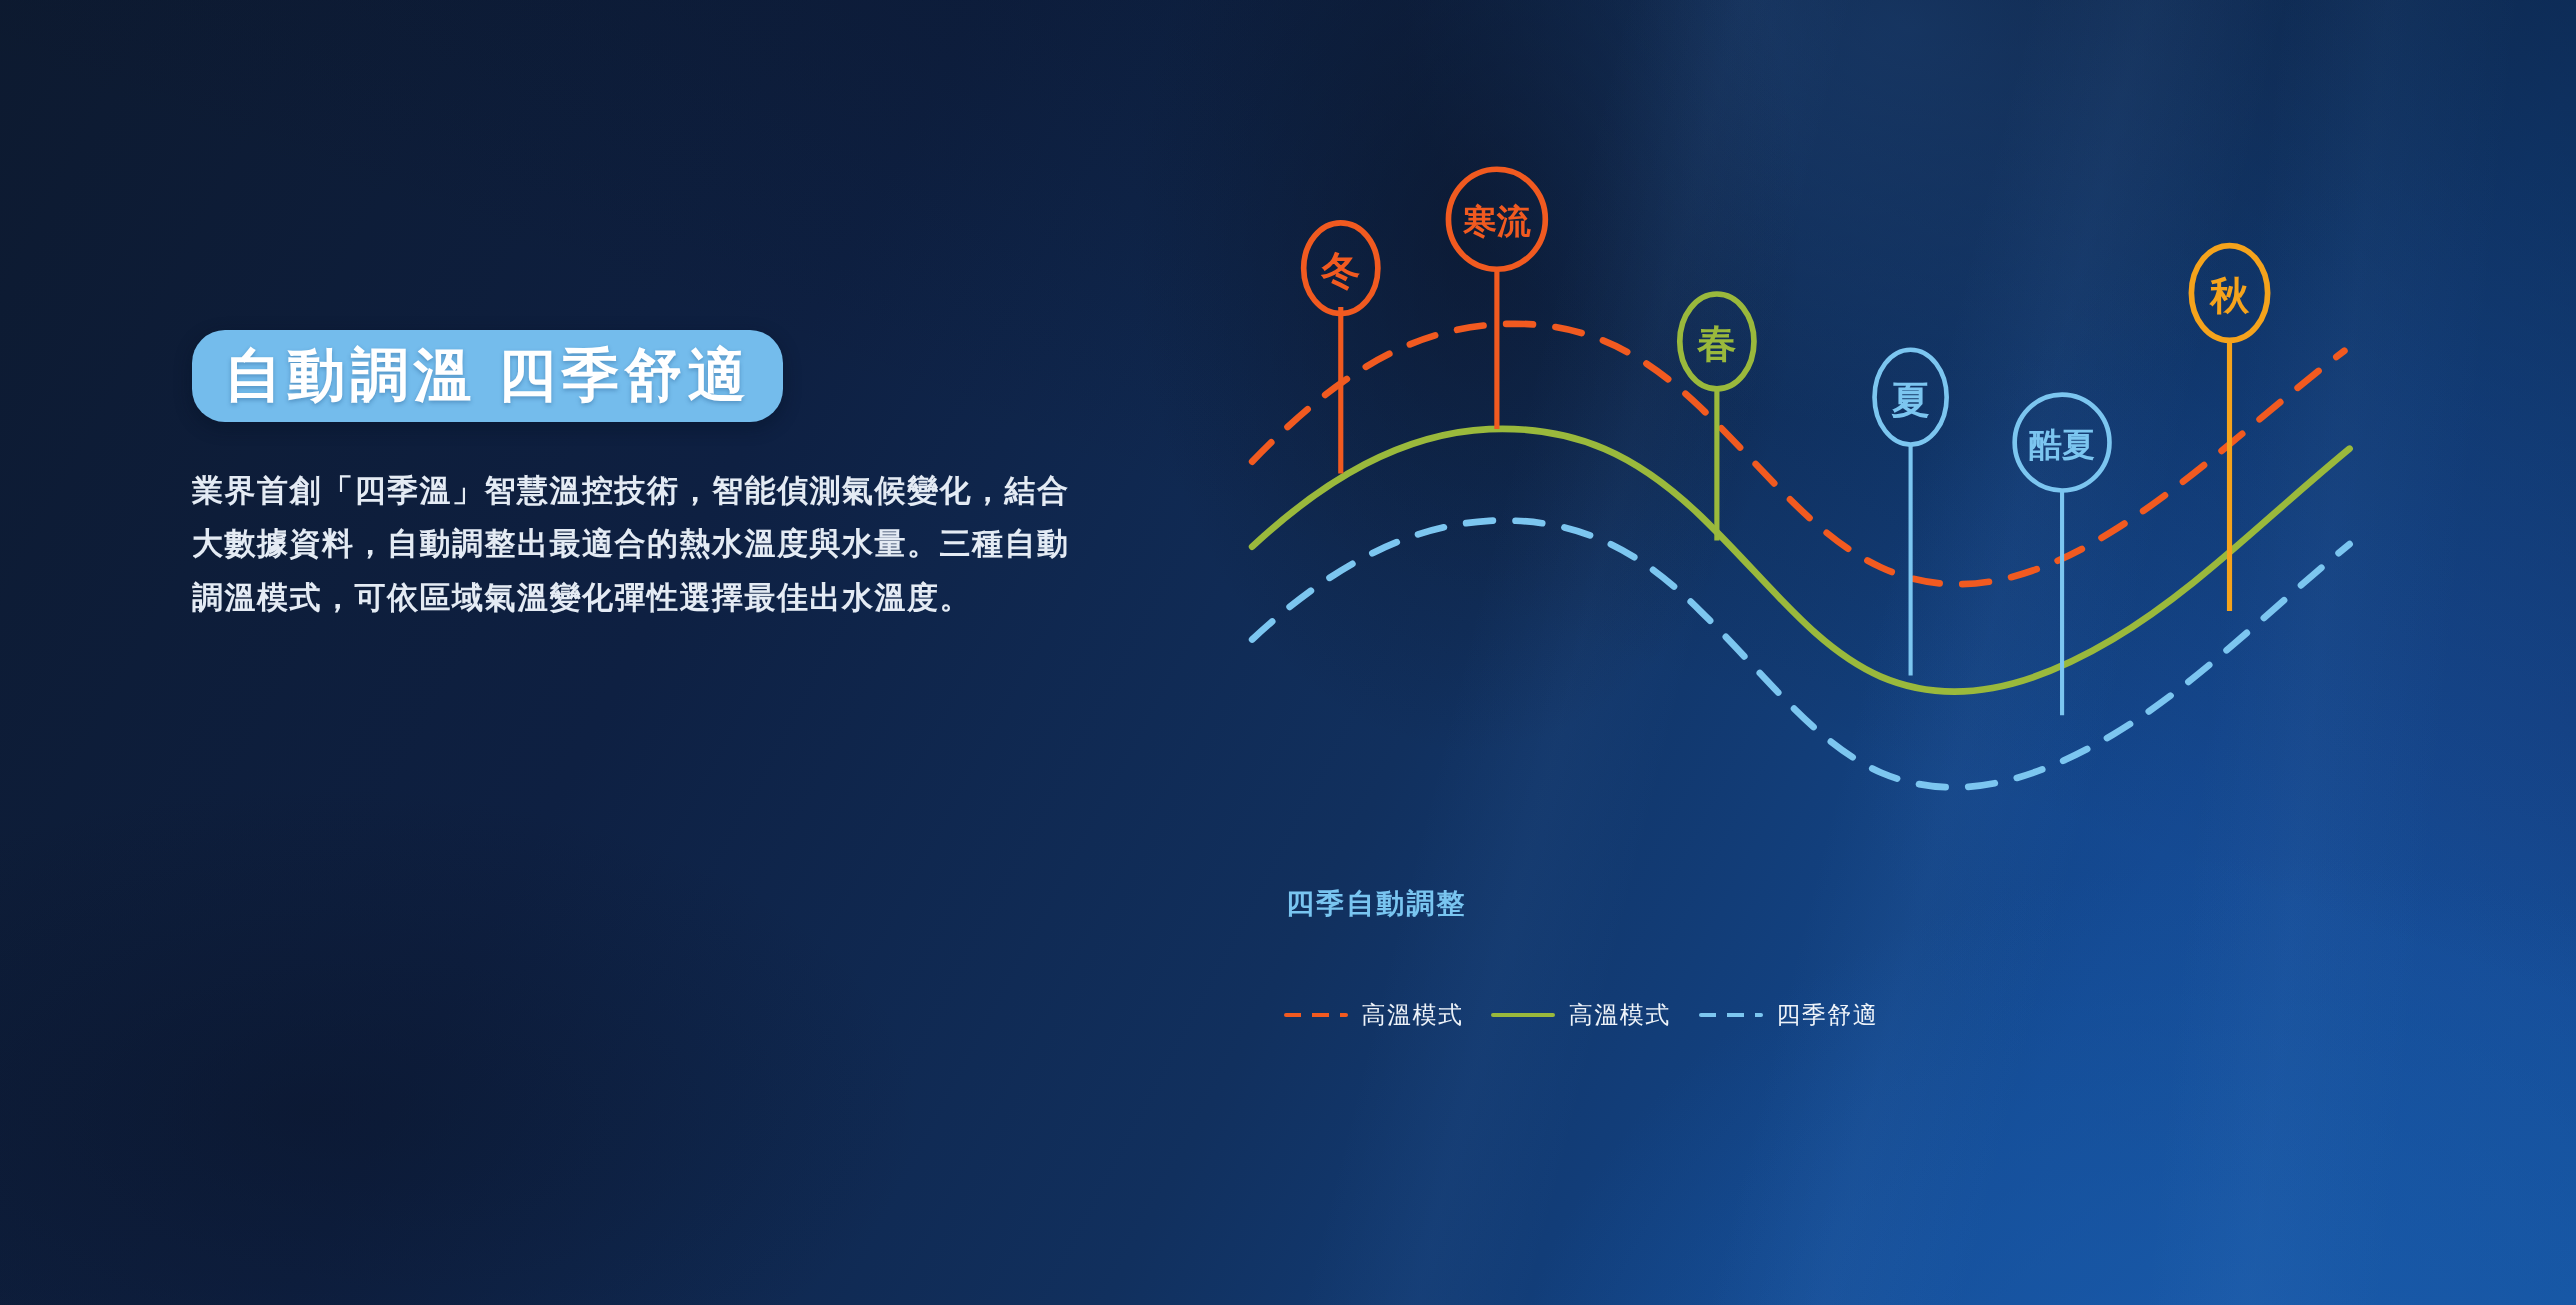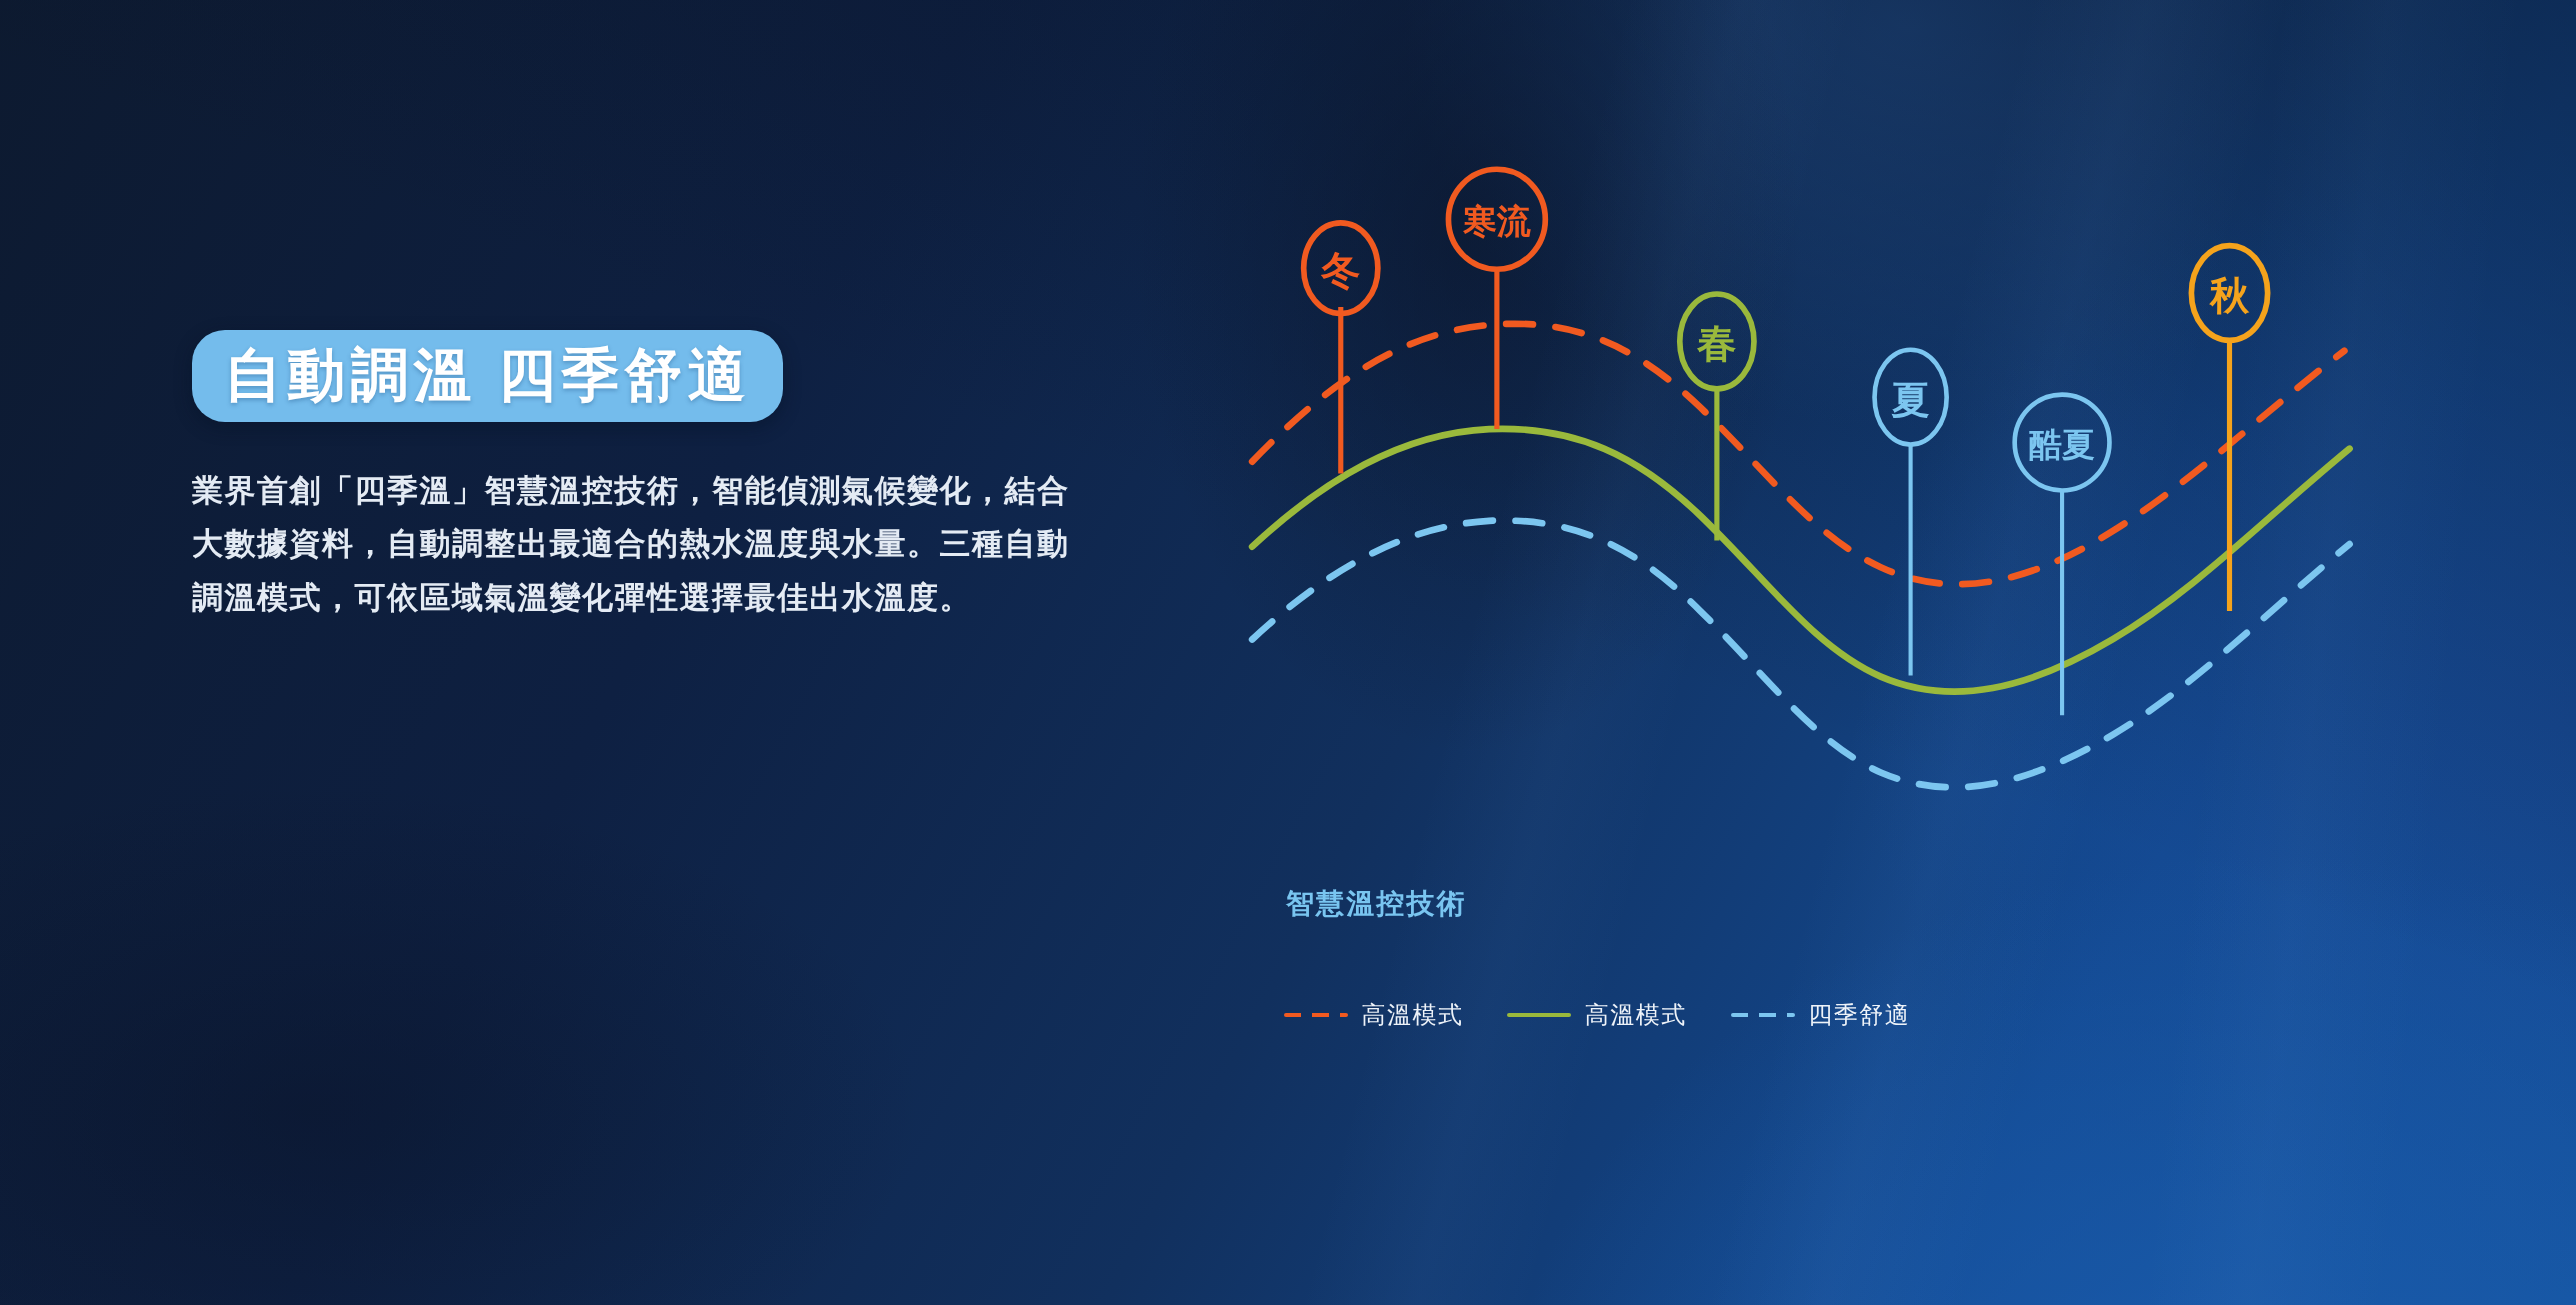--- a/index.html
+++ b/index.html
@@ -85,21 +85,21 @@
     font-size: 28px;
     font-weight: bold;
     letter-spacing: 2.1px;
   }
   #legend {
     position: absolute;
     left: 1284px;
     top: 999px;
     display: flex;
     align-items: center;
-    gap: 44px;
+    gap: 28px;
   }
   .legend-item { display: flex; align-items: center; gap: 13.4px; }
   .legend-label {
     color: #eef3f9;
     font-size: 24px;
     letter-spacing: 1.5px;
     white-space: nowrap;
   }
   .swatch { width: 64px; height: 4.6px; flex: none; }
   .swatch.dash-hot {
@@ -184,21 +184,21 @@
 
       <g>
         <line x1="1907" y1="220" x2="1907" y2="745" stroke="#f5a31c" stroke-width="10"></line>
         <ellipse cx="1907" cy="128" rx="74" ry="92" fill="none" stroke="#f5a31c" stroke-width="11"></ellipse>
         <text class="pin-text" x="1907" y="132" font-size="76" fill="#f5a31c">秋</text>
       </g>
 
     </svg>
   </div>
 
-  <div id="chart-caption">智慧溫控技術</div>
+  <div id="chart-caption">四季自動調整</div>
 
   <div id="legend">
     <div class="legend-item">
       <span class="swatch dash-hot"></span>
       <span class="legend-label">高溫模式</span>
     </div>
     <div class="legend-item">
       <span class="swatch solid-std"></span>
       <span class="legend-label">高溫模式</span>
     </div>

